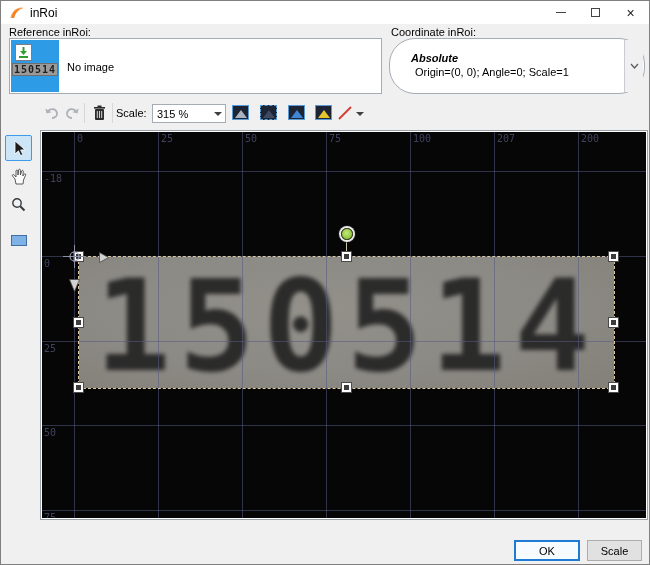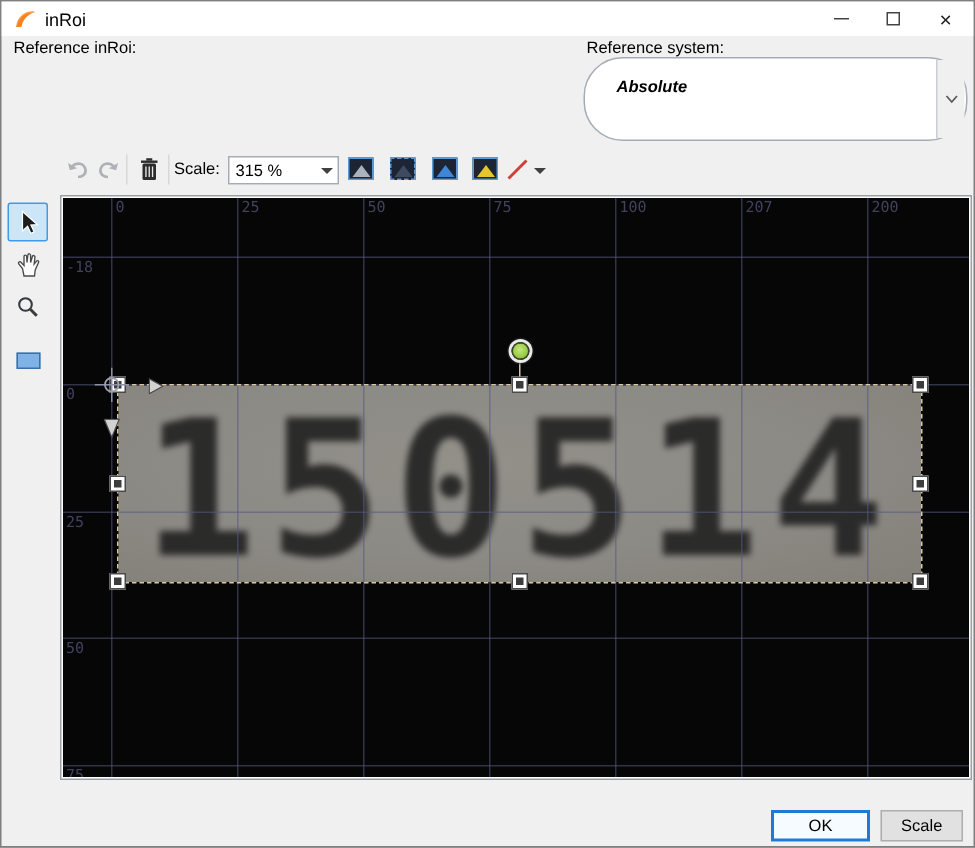--- a/index.html
+++ b/index.html
@@ -95,24 +95,38 @@
       </div>
     <div class="winbtn max">
         <div class="glyph-max"></div>
       </div>
     <div class="winbtn close">
         <span>×</span>
       </div>
   </div>
 
   <span class="sec-label" style="left:8px; top:25px;">Reference inRoi:</span>
-
-  <span class="sec-label" style="left:390px; top:25px;">Reference system:</span>
+  <div class="panel ref-panel">
+    <div class="thumb">
+      <div class="load-icon">
+        <svg width="13" height="13" viewBox="0 0 13 13">
+          <path d="M6.5,1 L6.5,7" stroke="#2f9e2f" stroke-width="2"></path>
+          <path d="M3,5 L6.5,9 L10,5" fill="#2f9e2f" stroke="none"></path>
+          <path d="M2,11 L11,11" stroke="#2f9e2f" stroke-width="2"></path>
+        </svg>
+      </div>
+      <div class="mini-img">150514</div>
+    </div>
+    <span class="noimage">No image</span>
+  </div>
+
+  <span class="sec-label" style="left:390px; top:25px;">Coordinate inRoi:</span>
   <div class="panel coord-panel">
     <span class="coord-name">Absolute</span>
+    <span class="coord-details">Origin=(0, 0); Angle=0; Scale=1</span>
     <div class="coord-drop">
       <svg width="9" height="6" viewBox="0 0 9 6">
         <path d="M1,1 L4.5,5 L8,1" fill="none" stroke="#5a5a5a" stroke-width="1.2"></path>
       </svg>
     </div>
   </div>
 
   <div class="toolbar">
     <div class="tb" style="left:4px; top:4px; width:18px; height:20px;">
       <svg width="15" height="13" viewBox="0 0 15 13">

